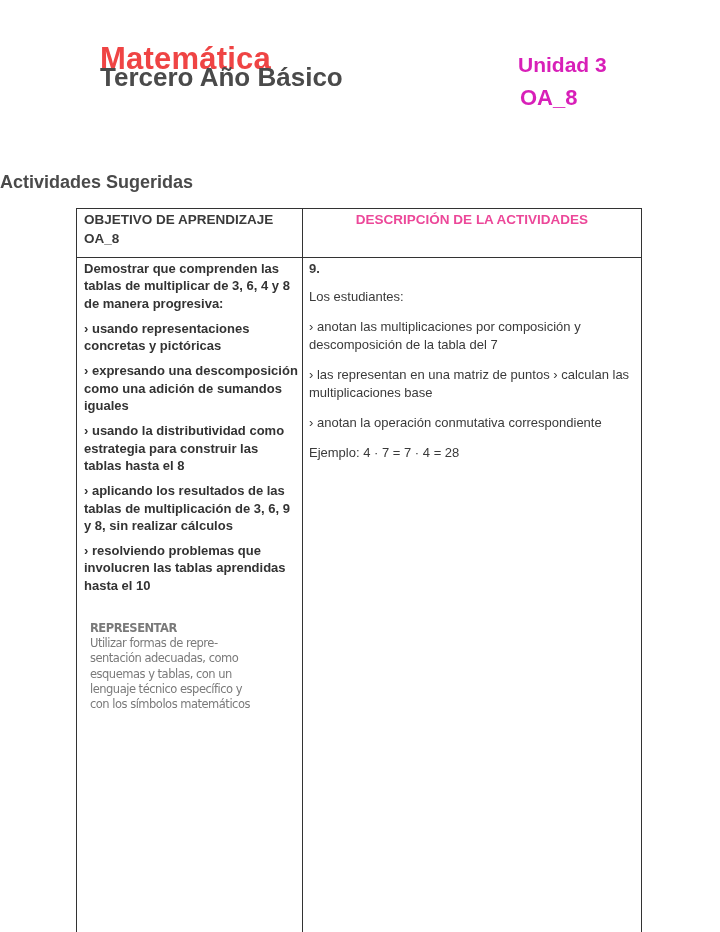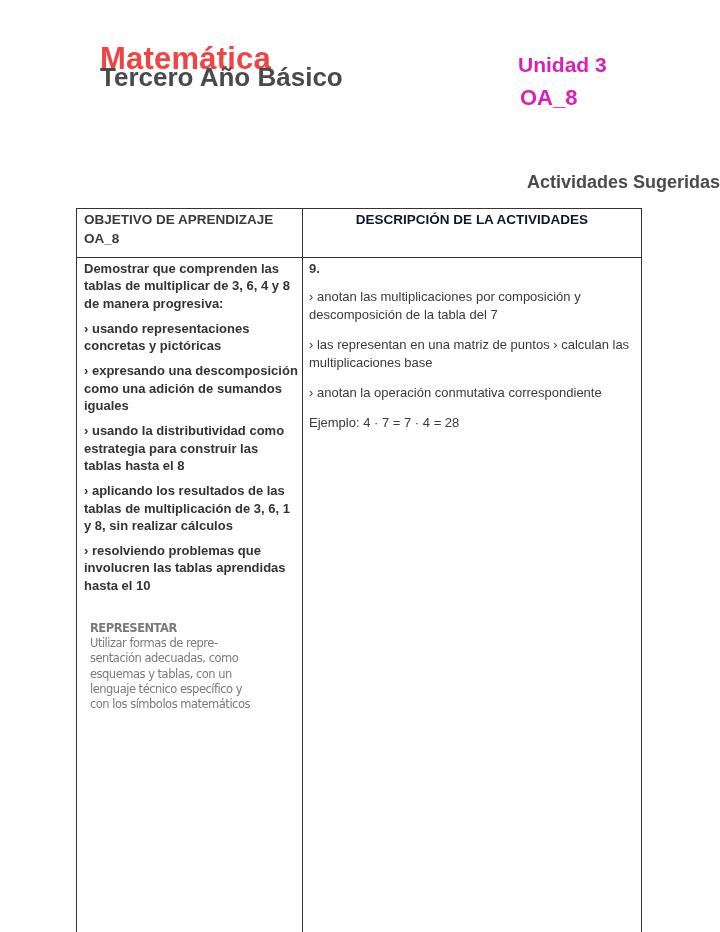--- a/index.html
+++ b/index.html
@@ -45,21 +45,21 @@
       top: 85px;
       font-size: 22px;
       font-weight: bold;
       color: #d81fb8;
     }
     .section-title {
       position: absolute;
       left: 0;
       width: 720px;
       top: 172px;
-      text-align: right;
+      text-align: left;
       font-size: 18px;
       font-weight: bold;
       color: #4a4a4a;
     }
     .table {
       position: absolute;
       left: 76px;
       top: 208px;
       width: 566px;
       height: 742px;
@@ -93,21 +93,21 @@
       line-height: 19px;
     }
     .hdr-right {
       position: absolute;
       left: 226px;
       right: 0;
       top: 1px;
       text-align: center;
       font-size: 13.5px;
       font-weight: bold;
-      color: #0f172a;
+      color: #ec4899;
       line-height: 19px;
     }
     .left-cell {
       position: absolute;
       left: 7px;
       top: 51px;
       width: 214px;
       font-size: 13px;
       font-weight: bold;
       color: #333;
@@ -165,33 +165,34 @@
     <div>OBJETIVO DE APRENDIZAJE</div>
     <div>OA_8</div>
   </div>
   <div class="hdr-right">DESCRIPCIÓN DE LA ACTIVIDADES</div>
 
   <div class="left-cell">
     <p>Demostrar que comprenden las tablas de multiplicar de 3, 6, 4 y 8 de manera progresiva:</p>
     <p>› usando representaciones concretas y pictóricas</p>
     <p>› expresando una descomposición como una adición de sumandos iguales</p>
     <p>› usando la distributividad como estrategia para construir las tablas hasta el 8</p>
-    <p>› aplicando los resultados de las tablas de multiplicación de 3, 6, 1 y 8, sin realizar cálculos</p>
+    <p>› aplicando los resultados de las tablas de multiplicación de 3, 6, 9 y 8, sin realizar cálculos</p>
     <p>› resolviendo problemas que involucren las tablas aprendidas hasta el 10</p>
   </div>
 
   <div class="note">
     <div class="note-title">REPRESENTAR</div>
     <div>Utilizar formas de repre-</div>
     <div>sentación adecuadas, como</div>
     <div>esquemas y tablas, con un</div>
     <div>lenguaje técnico específico y</div>
     <div>con los símbolos matemáticos</div>
   </div>
 
   <div class="right-cell">
     <p class="num">9.</p>
+    <p>Los estudiantes:</p>
     <p>› anotan las multiplicaciones por composición y descomposición de la tabla del 7</p>
     <p>› las representan en una matriz de puntos › calculan las multiplicaciones base</p>
     <p>› anotan la operación conmutativa correspondiente</p>
     <p>Ejemplo:  4 · 7 = 7 · 4 = 28</p>
   </div>
 </div>
 
 </body></html>

